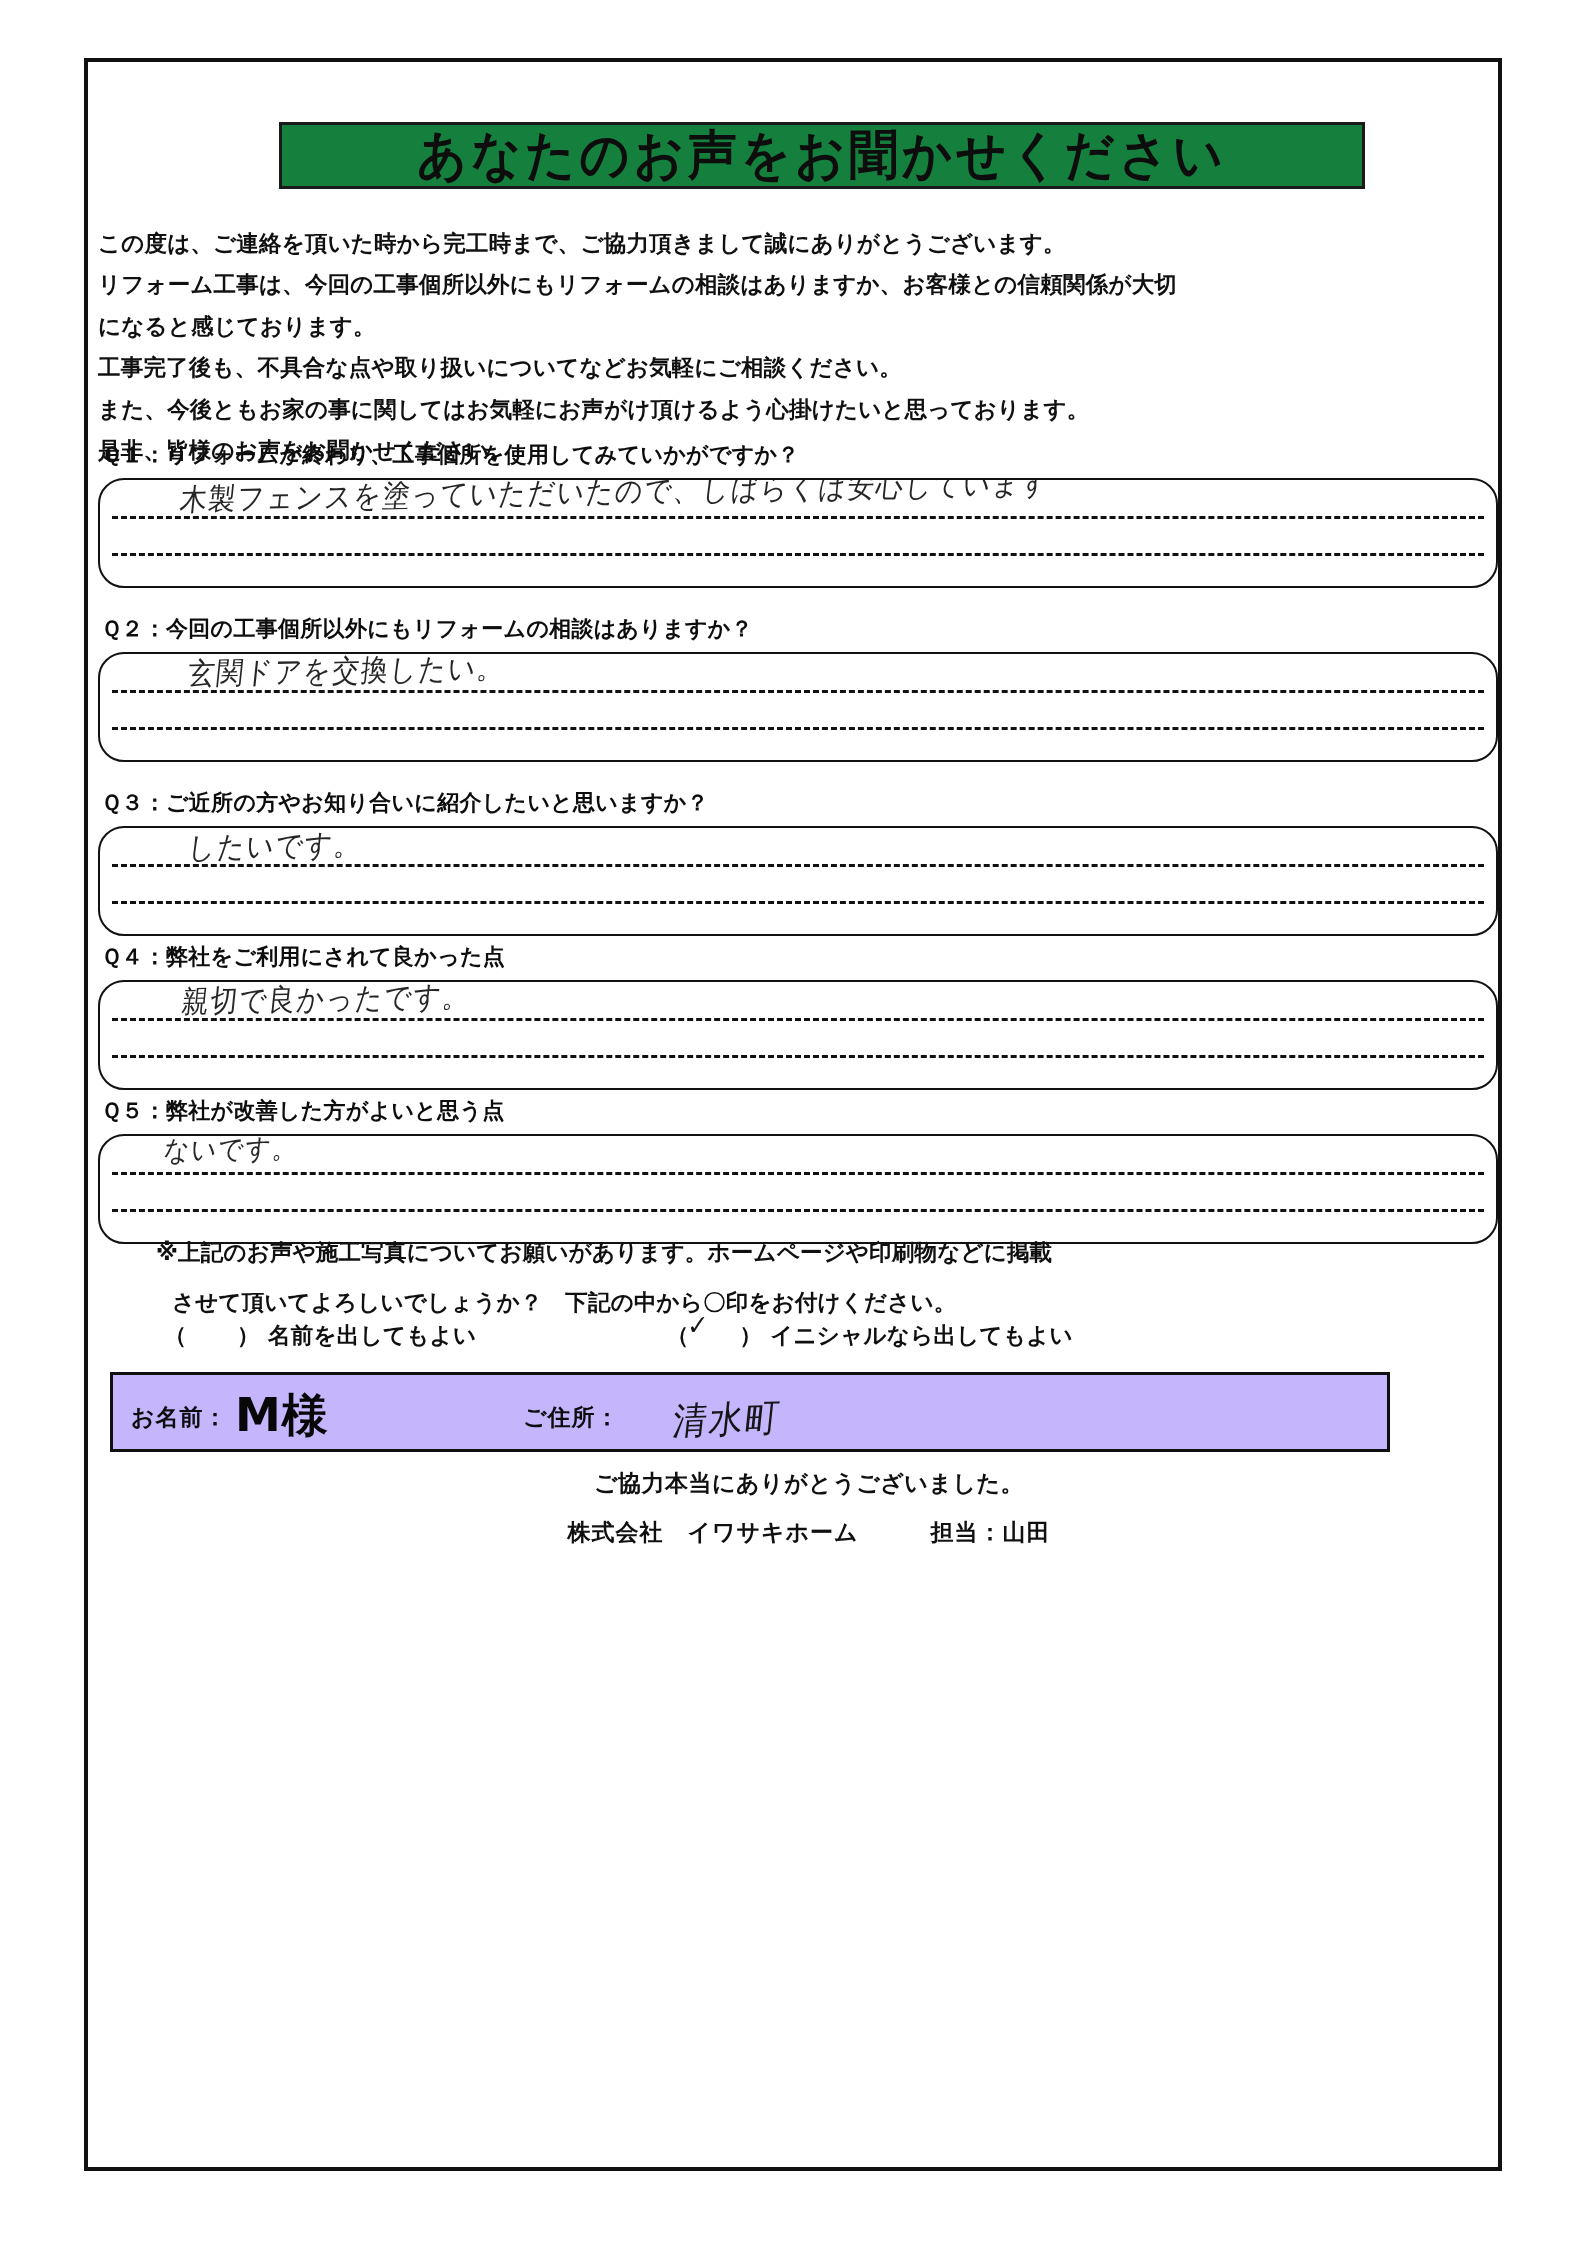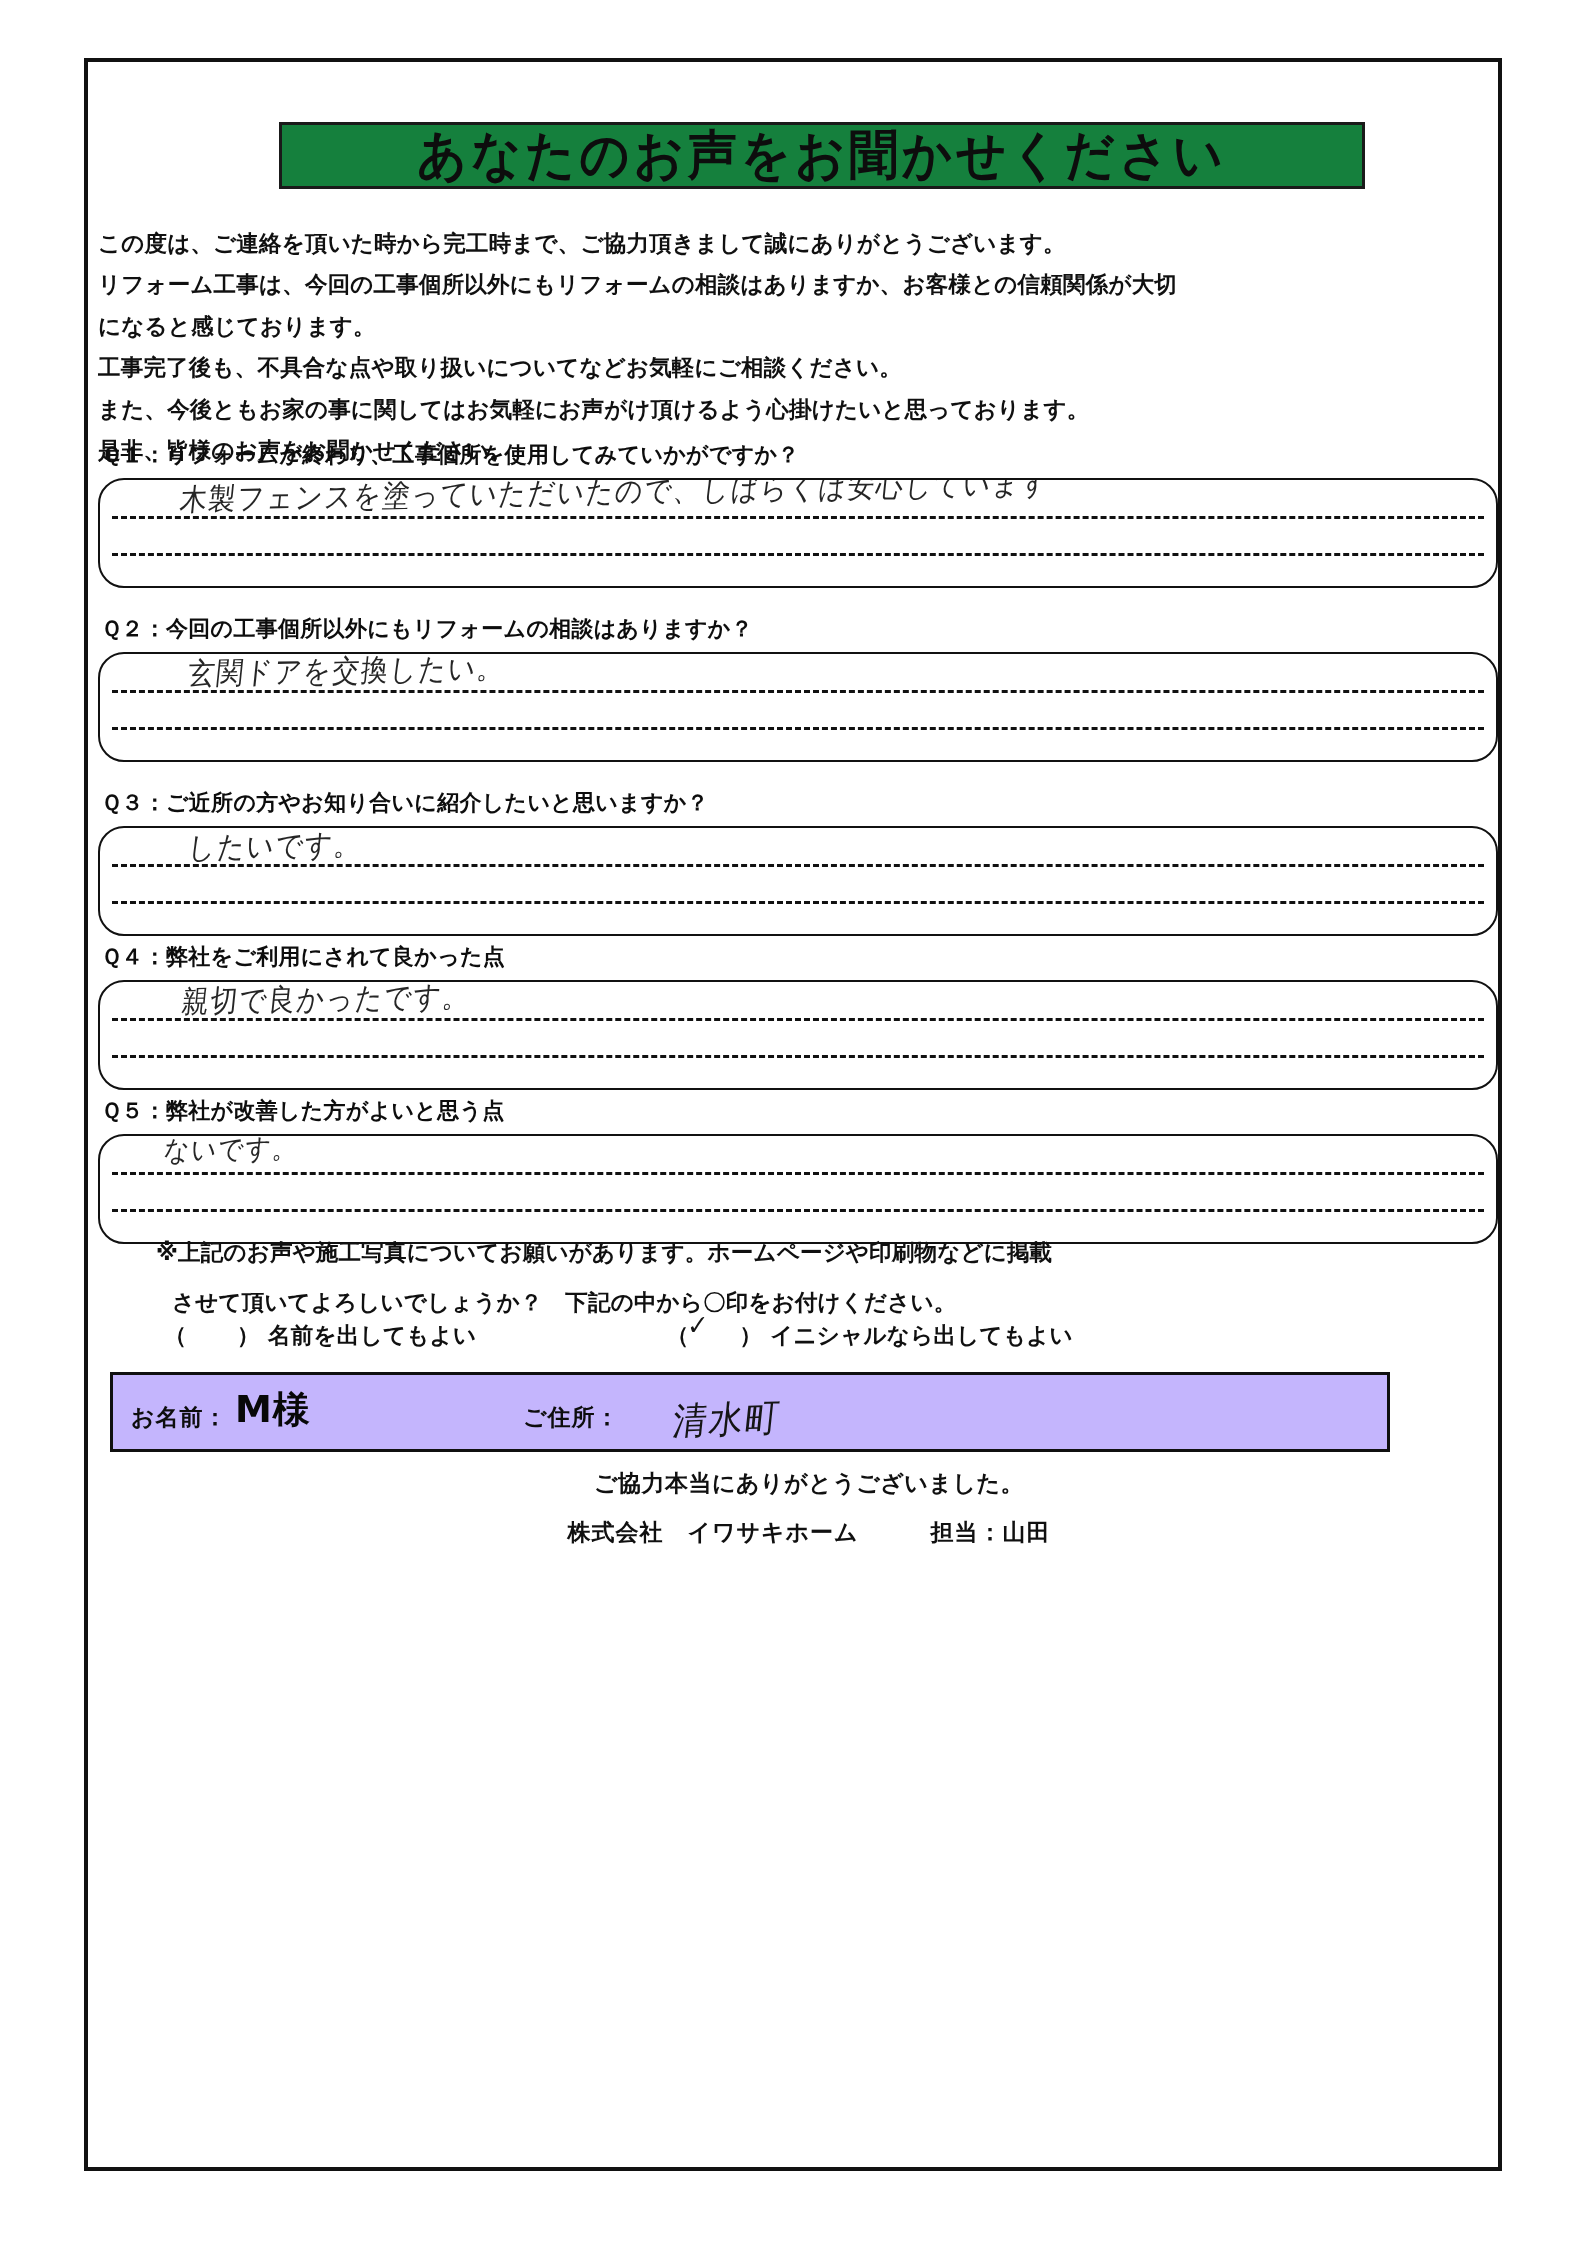--- a/index.html
+++ b/index.html
@@ -188,21 +188,21 @@
     letter-spacing: 1px;
     color: #0d0d0d;
     white-space: nowrap;
   }
   .nb-label.name { left: 18px; top: 27px; }
   .nb-label.addr { left: 410px; top: 27px; }
   .nb-value-print {
     position: absolute;
     left: 122px;
     top: 10px;
-    font-size: 37px;
+    font-size: 46px;
     font-weight: 700;
     letter-spacing: 1px;
     color: #080808;
     white-space: nowrap;
   }
   .nb-value-hand {
     position: absolute;
     left: 560px;
     top: 22px;
     font-size: 34px;

